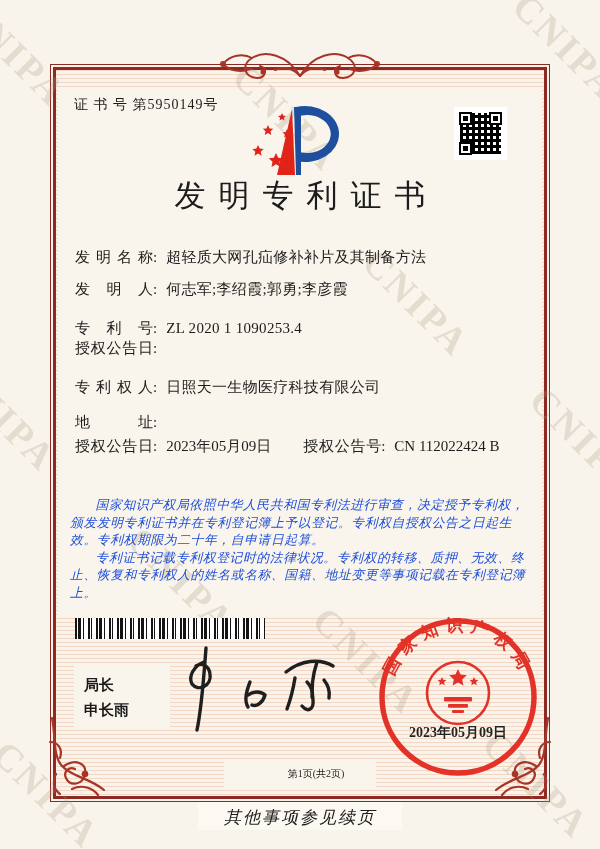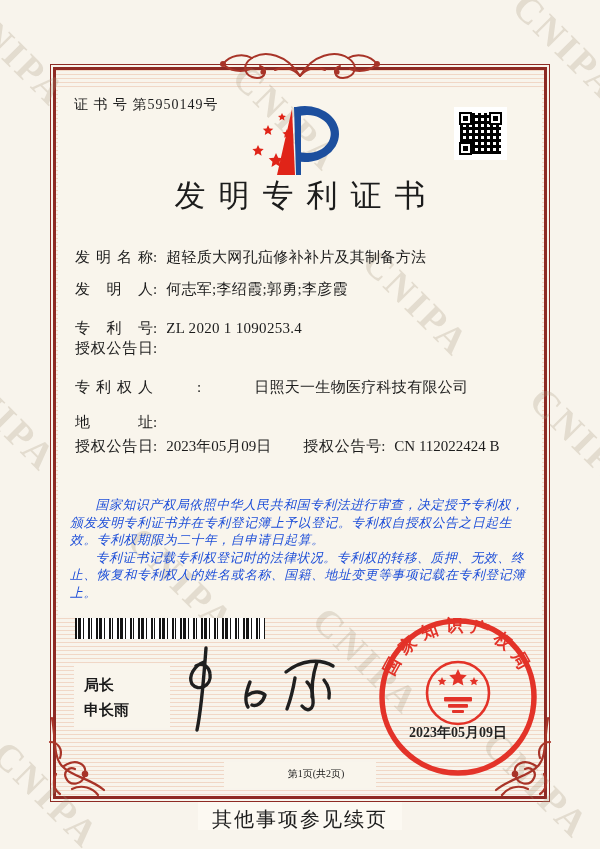--- a/index.html
+++ b/index.html
@@ -40,21 +40,21 @@
   .title{position:absolute; left:0; top:175px; width:100%; text-align:center;
     font-size:31px; font-weight:normal; letter-spacing:13px; text-indent:13px;}
   
   .fields{position:absolute; left:75px; top:247px; width:458px; font-size:15px;}
   .row{display:flex; align-items:flex-start; line-height:20px;}
   .lbl{display:inline-block; width:78px; text-align:justify; text-align-last:justify; flex:none;}
   .colon{flex:none; margin-right:9px;}
   .val{flex:1; letter-spacing:0.3px;}
   .val-address{max-width:356px;}
   .mb1{margin-bottom:12px;} .mb2{margin-bottom:19px;} .mb3{justify-content:center;}
-  .mb4{margin-bottom:19px;} .mb5{margin-bottom:15px;gap:44px;} .mb6{margin-bottom:4px;}
+  .mb4{margin-bottom:19px;} .mb5{margin-bottom:15px;} .mb6{margin-bottom:4px;}
   .pair{display:flex;align-items:center;}
   .pair2{margin-left:32px;}
   
   .paras{position:absolute; left:70px; top:497px; width:462px;}
   .paras p{margin:0; font-size:12.8px; line-height:17.6px; letter-spacing:0.6px;
     text-indent:2em; font-style:italic; color:#1d4ed8;}
   
   .barcode{position:absolute; left:75px; top:618px; width:190px; height:21px; background:#fff;
     background-image:repeating-linear-gradient(90deg,
       #141414 0 2px,#fff 2px 3px,#141414 3px 6px,#fff 6px 8px,
@@ -62,21 +62,21 @@
       #141414 16px 17px,#fff 17px 21px);}
   .signer{position:absolute; left:84px; top:672px;
     font-family:"Liberation Sans","DejaVu Sans",sans-serif; font-weight:600;
     font-size:15px; line-height:25px;}
   .autograph{position:absolute; left:168px; top:640px;}
   
   .seal{position:absolute; left:374px; top:613px;}
   
   .page-info{position:absolute; left:16px; top:767px; width:100%; text-align:center; font-size:10px;}
   .foot-note{position:absolute; left:0; top:806px; width:100%; text-align:center;
-    font-size:20px; letter-spacing:2px; }
+    font-size:17px; letter-spacing:2px; font-style:italic;}
   .orn{position:absolute; pointer-events:none;}
 </style>
 </head>
 <body>
 
 <div class="page">
 
   <div class="frame">
     <div class="frame-inner"></div>
   </div>

